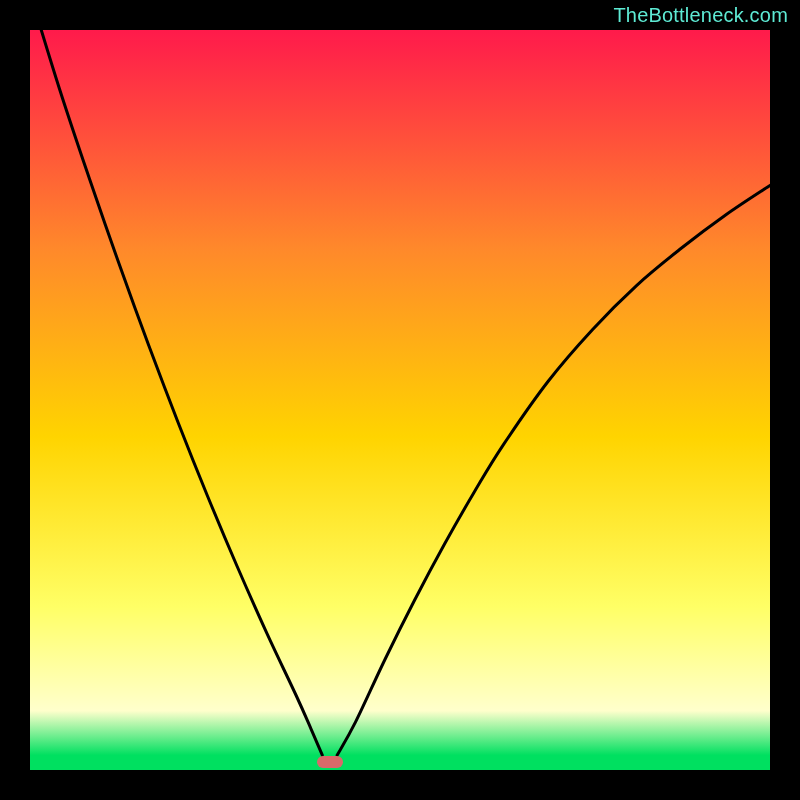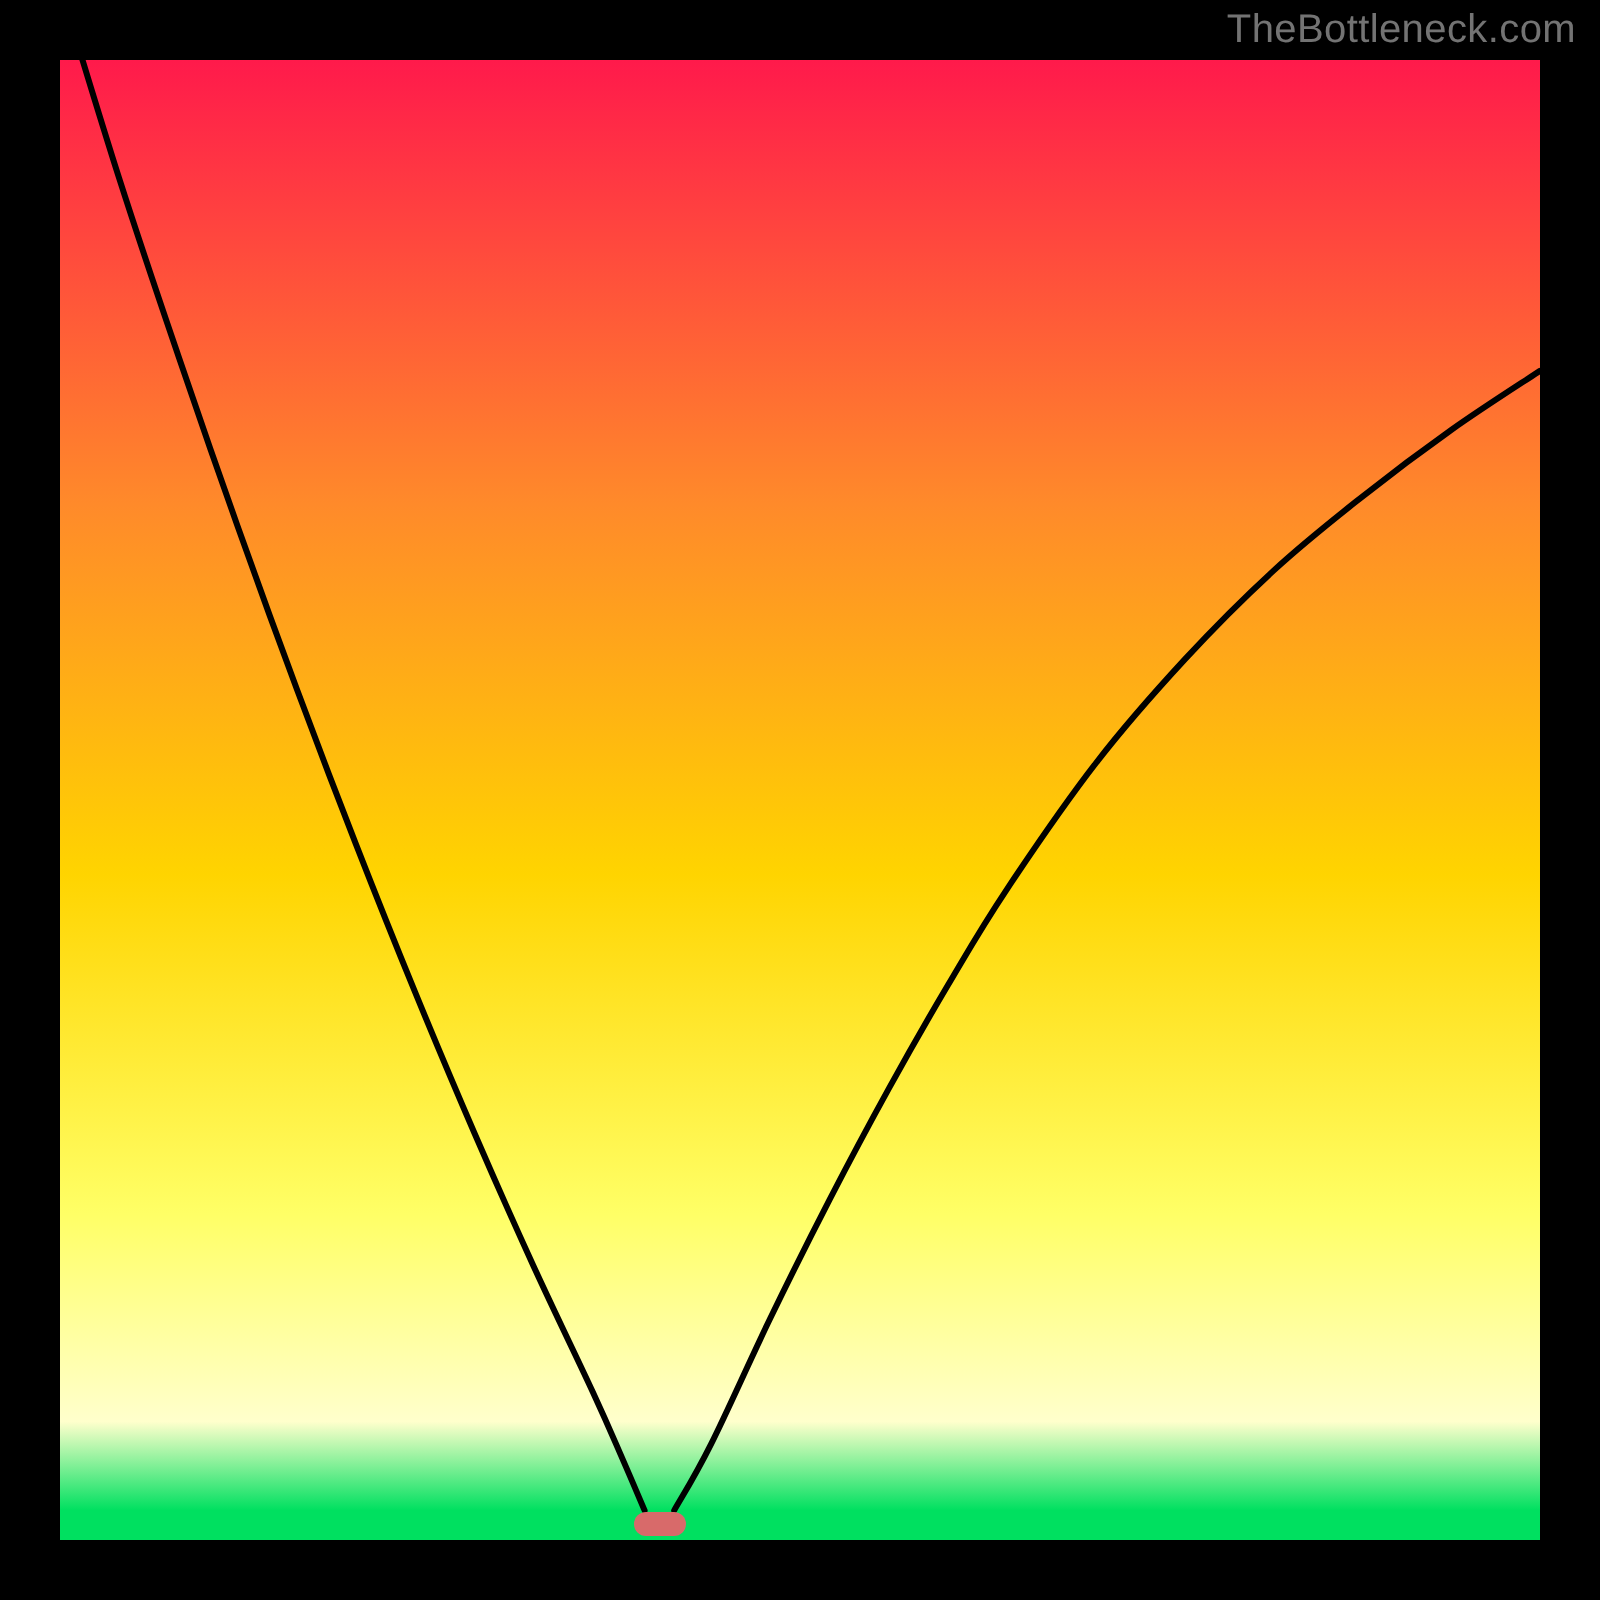--- a/index.html
+++ b/index.html
@@ -22,21 +22,21 @@
     left: 30px;
     top: 30px;
     width: 740px;
     height: 740px;
     overflow: hidden;
   }
   .watermark {
     position: absolute;
     top: 4px;
     right: 12px;
-    color: #737373;
+    color: #5eead4;
     font-size: 20px;
     font-weight: 500;
     letter-spacing: 0.2px;
     user-select: none;
   }
   svg.curves {
     position: absolute;
     left: 0;
     top: 0;
     width: 740px;

